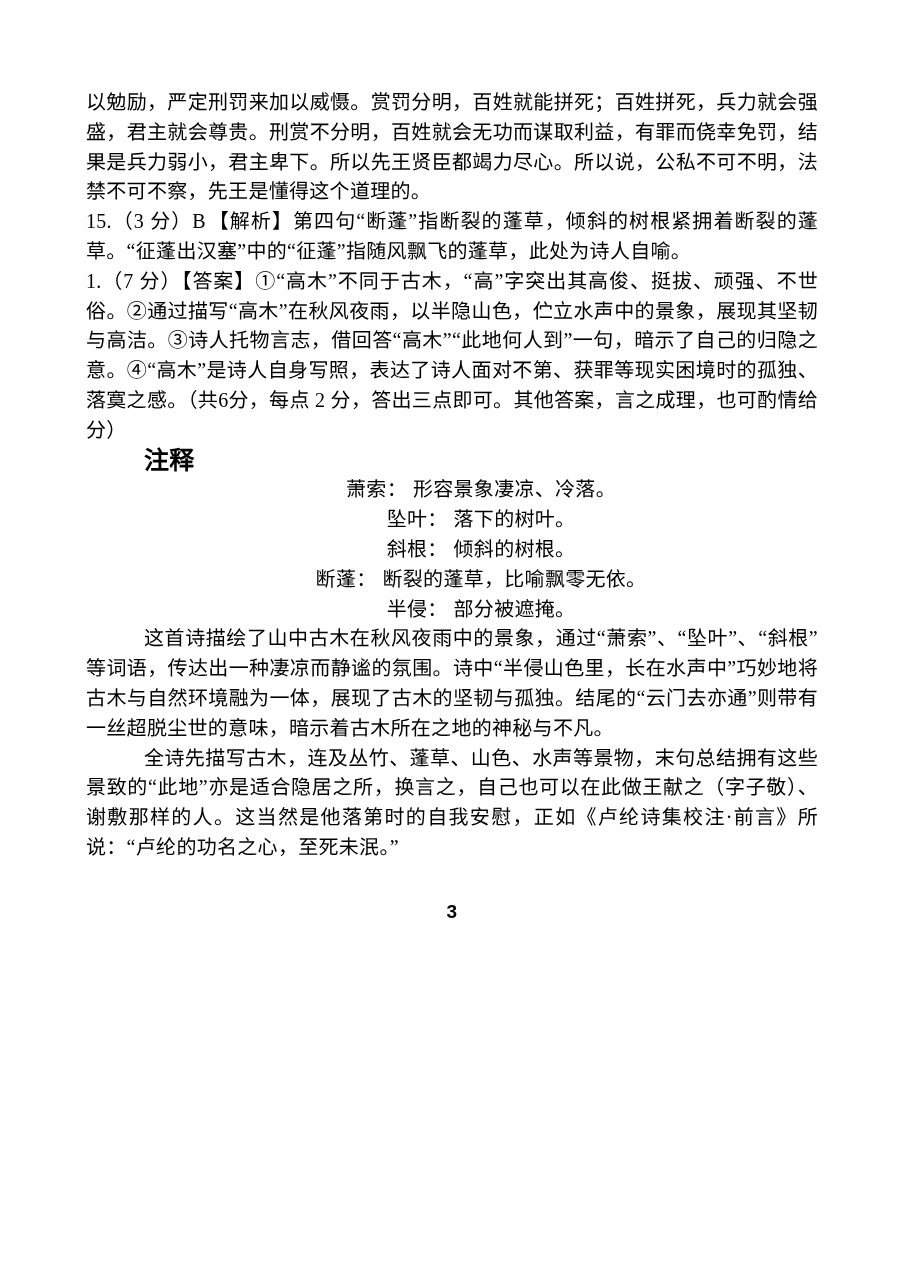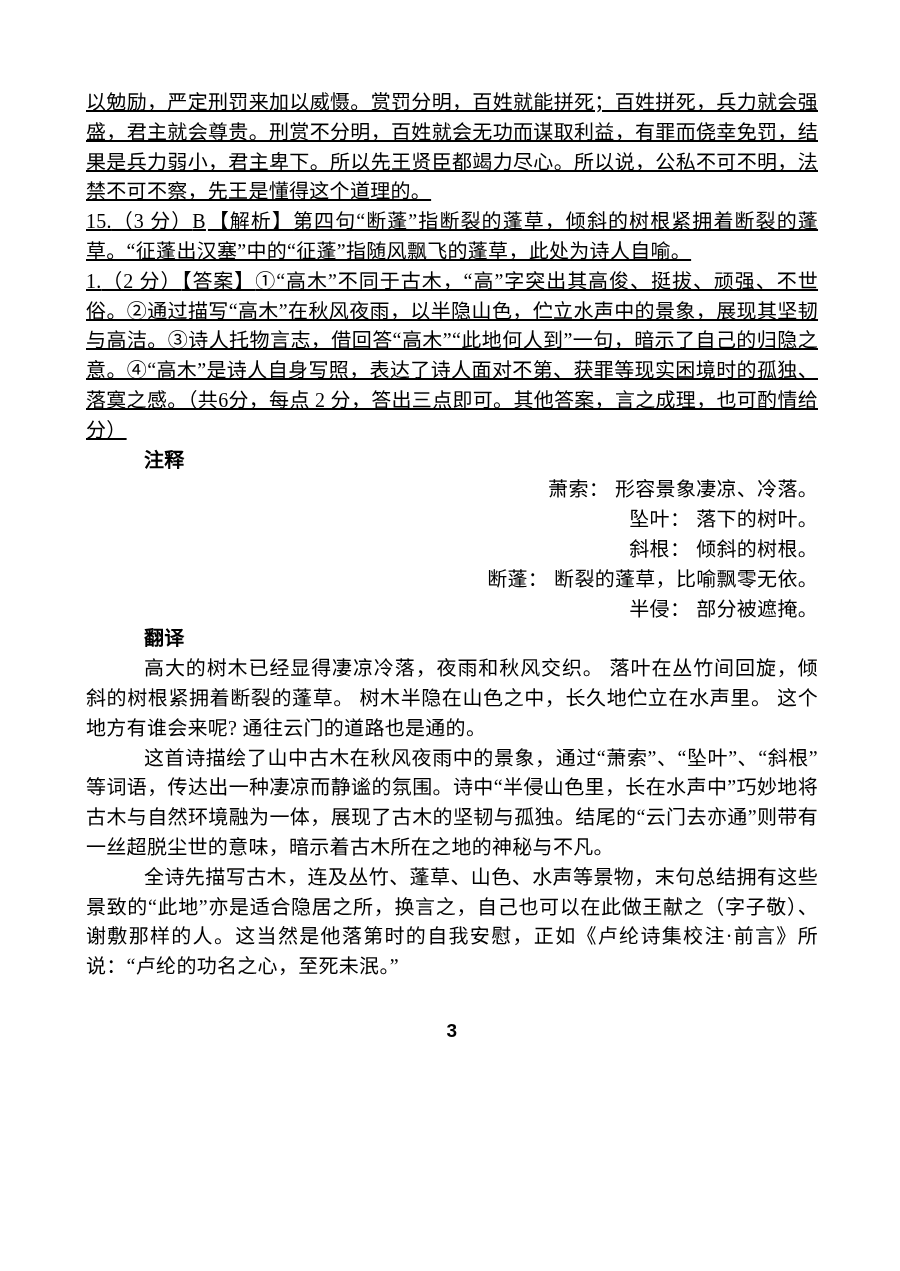--- a/index.html
+++ b/index.html
@@ -21,32 +21,32 @@
     padding: 88px 82px 0 86px;
     overflow: hidden;
   }
   .doc {
     font-size: 20px;
     line-height: 29.8px;
     text-align: justify;
     letter-spacing: 0.3px;
   }
   .doc p { margin: 0; }
-  .para { text-indent: 0; text-decoration: underline; }
+  .para { text-indent: 0; }
   .para-indent { text-indent: 58px; }
   .subhead {
     font-weight: 700;
     padding-left: 58px;
     text-align: left;
     font-family: "Liberation Sans", "DejaVu Sans", sans-serif;
-    font-size: 20px;
+    font-size: 25px;
   }
   .note-line {
     padding-left: 58px;
-    text-align: right;
+    text-align: center;
   }
   .note-term { margin-right: 6px; }
   .q-number { margin-right: 0; }
   .q-score  { }
   .q-answer { margin-right: 2px; }
   .footer {
     margin-top: 34px;
     text-align: center;
   }
   .page-num {
@@ -59,35 +59,31 @@
 </head>
 <body>
 
 <div class="page">
   <div class="doc">
 
     <p class="para">以勉励，严定刑罚来加以威慑。赏罚分明，百姓就能拼死；百姓拼死，兵力就会强盛，君主就会尊贵。刑赏不分明，百姓就会无功而谋取利益，有罪而侥幸免罚，结果是兵力弱小，君主卑下。所以先王贤臣都竭力尽心。所以说，公私不可不明，法禁不可不察，先王是懂得这个道理的。</p>
 
     <p class="para"><span class="q-number">15.</span><span class="q-score">（3 分）</span><span class="q-answer">B</span><span>【解析】</span><span>第四句“断蓬”指断裂的蓬草，倾斜的树根紧拥着断裂的蓬草。“征蓬出汉塞”中的“征蓬”指随风飘飞的蓬草，此处为诗人自喻。</span></p>
 
-    <p class="para"><span class="q-number">1.</span><span class="q-score">（2 分）</span><span>【答案】</span><span>①“高木”不同于古木，“高”字突出其高俊、挺拔、顽强、不世俗。②通过描写“高木”在秋风夜雨，以半隐山色，伫立水声中的景象，展现其坚韧与高洁。③诗人托物言志，借回答“高木”“此地何人到”一句，暗示了自己的归隐之意。④“高木”是诗人自身写照，表达了诗人面对不第、获罪等现实困境时的孤独、落寞之感。（共6分，每点 2 分，答出三点即可。其他答案，言之成理，也可酌情给分）</span></p>
+    <p class="para"><span class="q-number">1.</span><span class="q-score">（7 分）</span><span>【答案】</span><span>①“高木”不同于古木，“高”字突出其高俊、挺拔、顽强、不世俗。②通过描写“高木”在秋风夜雨，以半隐山色，伫立水声中的景象，展现其坚韧与高洁。③诗人托物言志，借回答“高木”“此地何人到”一句，暗示了自己的归隐之意。④“高木”是诗人自身写照，表达了诗人面对不第、获罪等现实困境时的孤独、落寞之感。（共6分，每点 2 分，答出三点即可。其他答案，言之成理，也可酌情给分）</span></p>
 
     <div>
       <p class="subhead">注释</p>
       <p class="note-line"><span class="note-term">萧索：</span><span>形容景象凄凉、冷落。</span></p>
       <p class="note-line"><span class="note-term">坠叶：</span><span>落下的树叶。</span></p>
       <p class="note-line"><span class="note-term">斜根：</span><span>倾斜的树根。</span></p>
       <p class="note-line"><span class="note-term">断蓬：</span><span>断裂的蓬草，比喻飘零无依。</span></p>
       <p class="note-line"><span class="note-term">半侵：</span><span>部分被遮掩。</span></p>
     </div>
 
-    <div>
-      <p class="subhead">翻译</p>
-      <p class="para-indent">高大的树木已经显得凄凉冷落，夜雨和秋风交织。 落叶在丛竹间回旋，倾斜的树根紧拥着断裂的蓬草。 树木半隐在山色之中，长久地伫立在水声里。 这个地方有谁会来呢? 通往云门的道路也是通的。</p>
-    </div>
 
     <div>
       <p class="para-indent">这首诗描绘了山中古木在秋风夜雨中的景象，通过“萧索”、“坠叶”、“斜根”等词语，传达出一种凄凉而静谧的氛围。诗中“半侵山色里，长在水声中”巧妙地将古木与自然环境融为一体，展现了古木的坚韧与孤独。结尾的“云门去亦通”则带有一丝超脱尘世的意味，暗示着古木所在之地的神秘与不凡。</p>
       <p class="para-indent">全诗先描写古木，连及丛竹、蓬草、山色、水声等景物，末句总结拥有这些景致的“此地”亦是适合隐居之所，换言之，自己也可以在此做王献之（字子敬）、谢敷那样的人。这当然是他落第时的自我安慰，正如《卢纶诗集校注·前言》所说：“卢纶的功名之心，至死未泯。”</p>
     </div>
 
     <div class="footer">
       <span class="page-num">3</span>
     </div>
 

